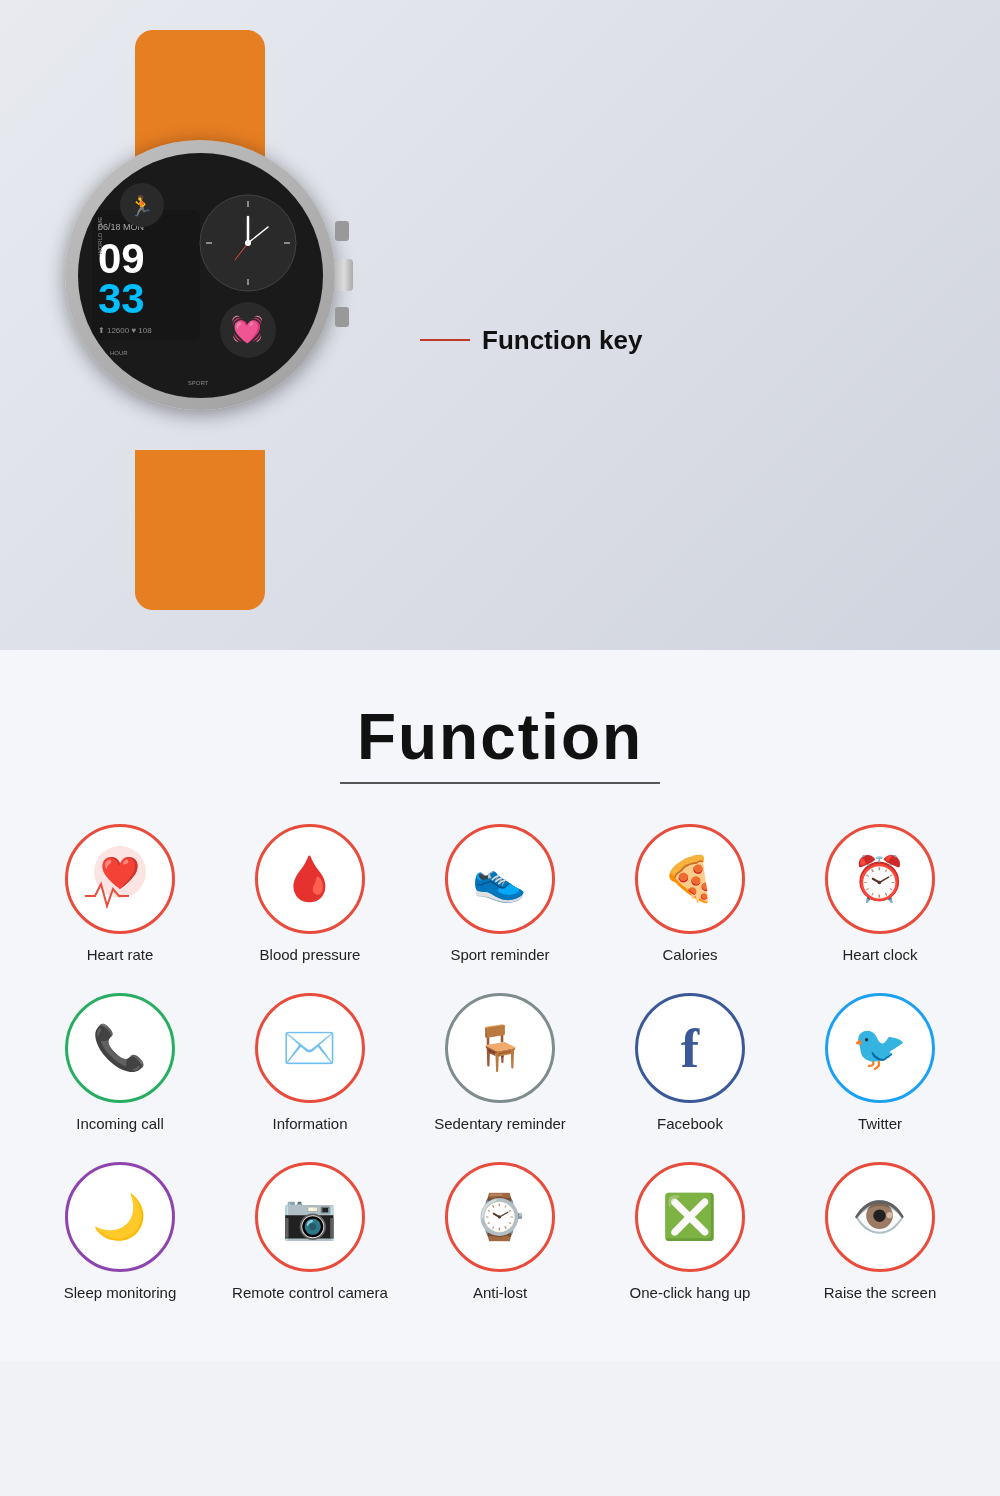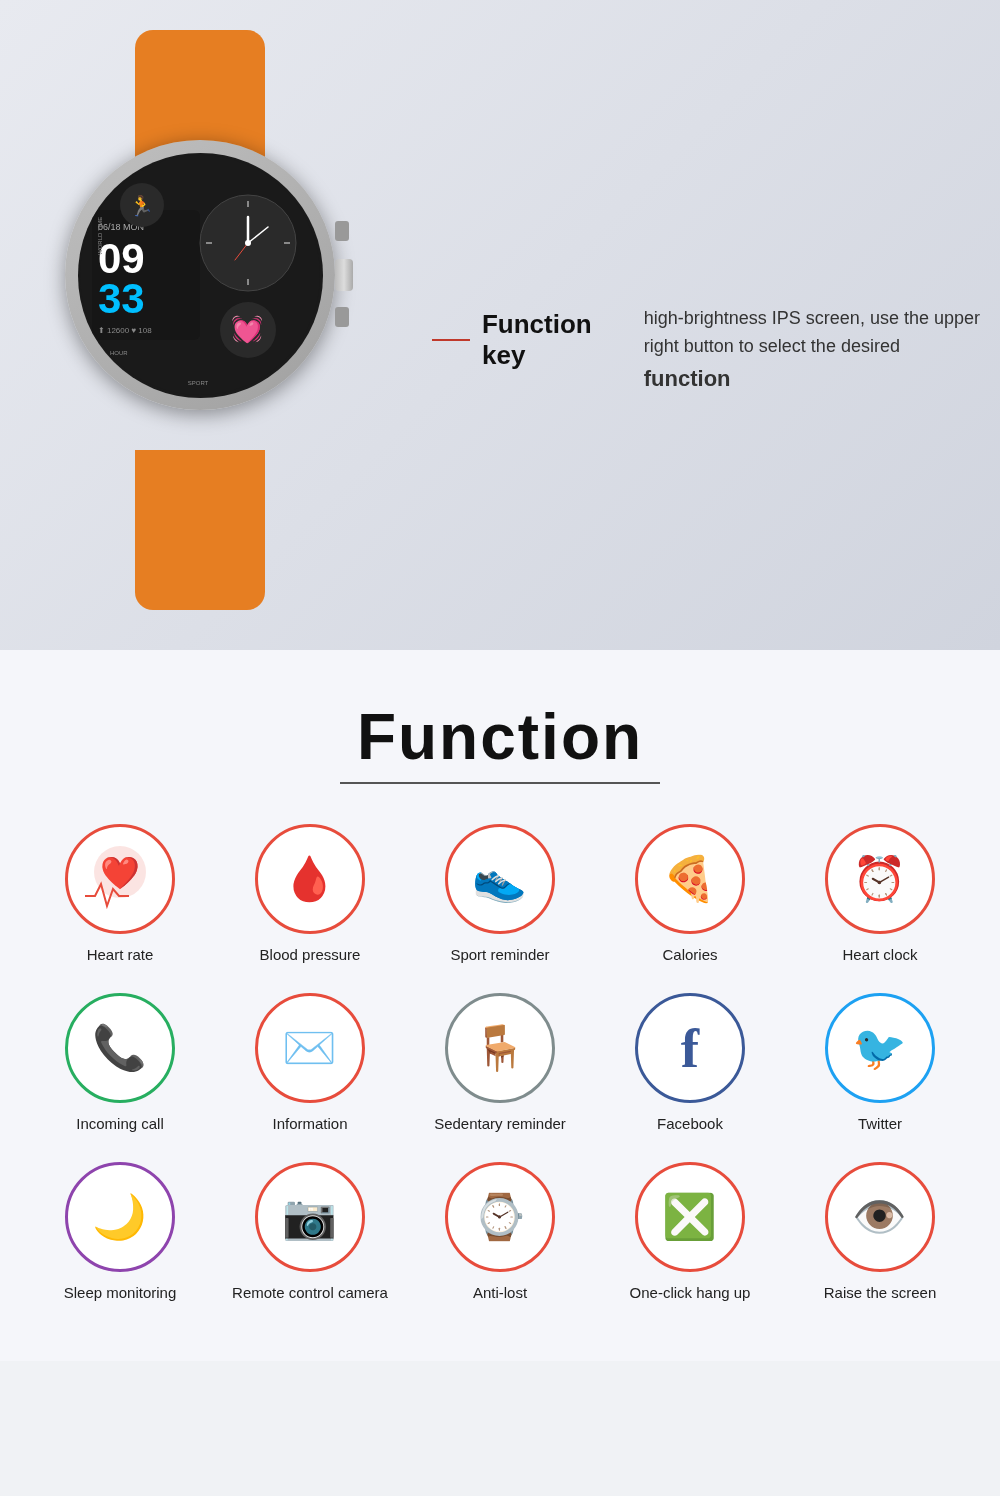--- a/index.html
+++ b/index.html
@@ -25,24 +25,23 @@
 
     .watch-container {
       position: relative;
       width: 360px;
       flex-shrink: 0;
     }
 
     .watch-info {
       flex: 1;
       display: flex;
-      flex-direction: row;
+      flex-direction: column;
       gap: 40px;
       padding-top: 40px;
-      margin-left: 12px;
     }
 
     .label-row {
       display: flex;
       align-items: center;
       gap: 12px;
     }
 
     .label-line {
       width: 50px;
@@ -309,23 +308,20 @@
   </div>
 
   <div class="watch-info">
     <div class="label-row">
       <span class="label-line"></span>
       <span class="label-text">Function key</span>
     </div>
 
 
 
-    <p class="desc-text">
-      <span>high-brightness IPS screen, use the upper right button to select the desired </span><span class="func-bold">function</span>
-    </p>
   </div>
 </div>
 
 <div class="function-section">
   <div class="function-title-wrap">
     <h1 class="function-title">Function</h1>
     <div class="function-underline"></div>
   </div>
 
   <div class="features-grid" id="features-grid">

